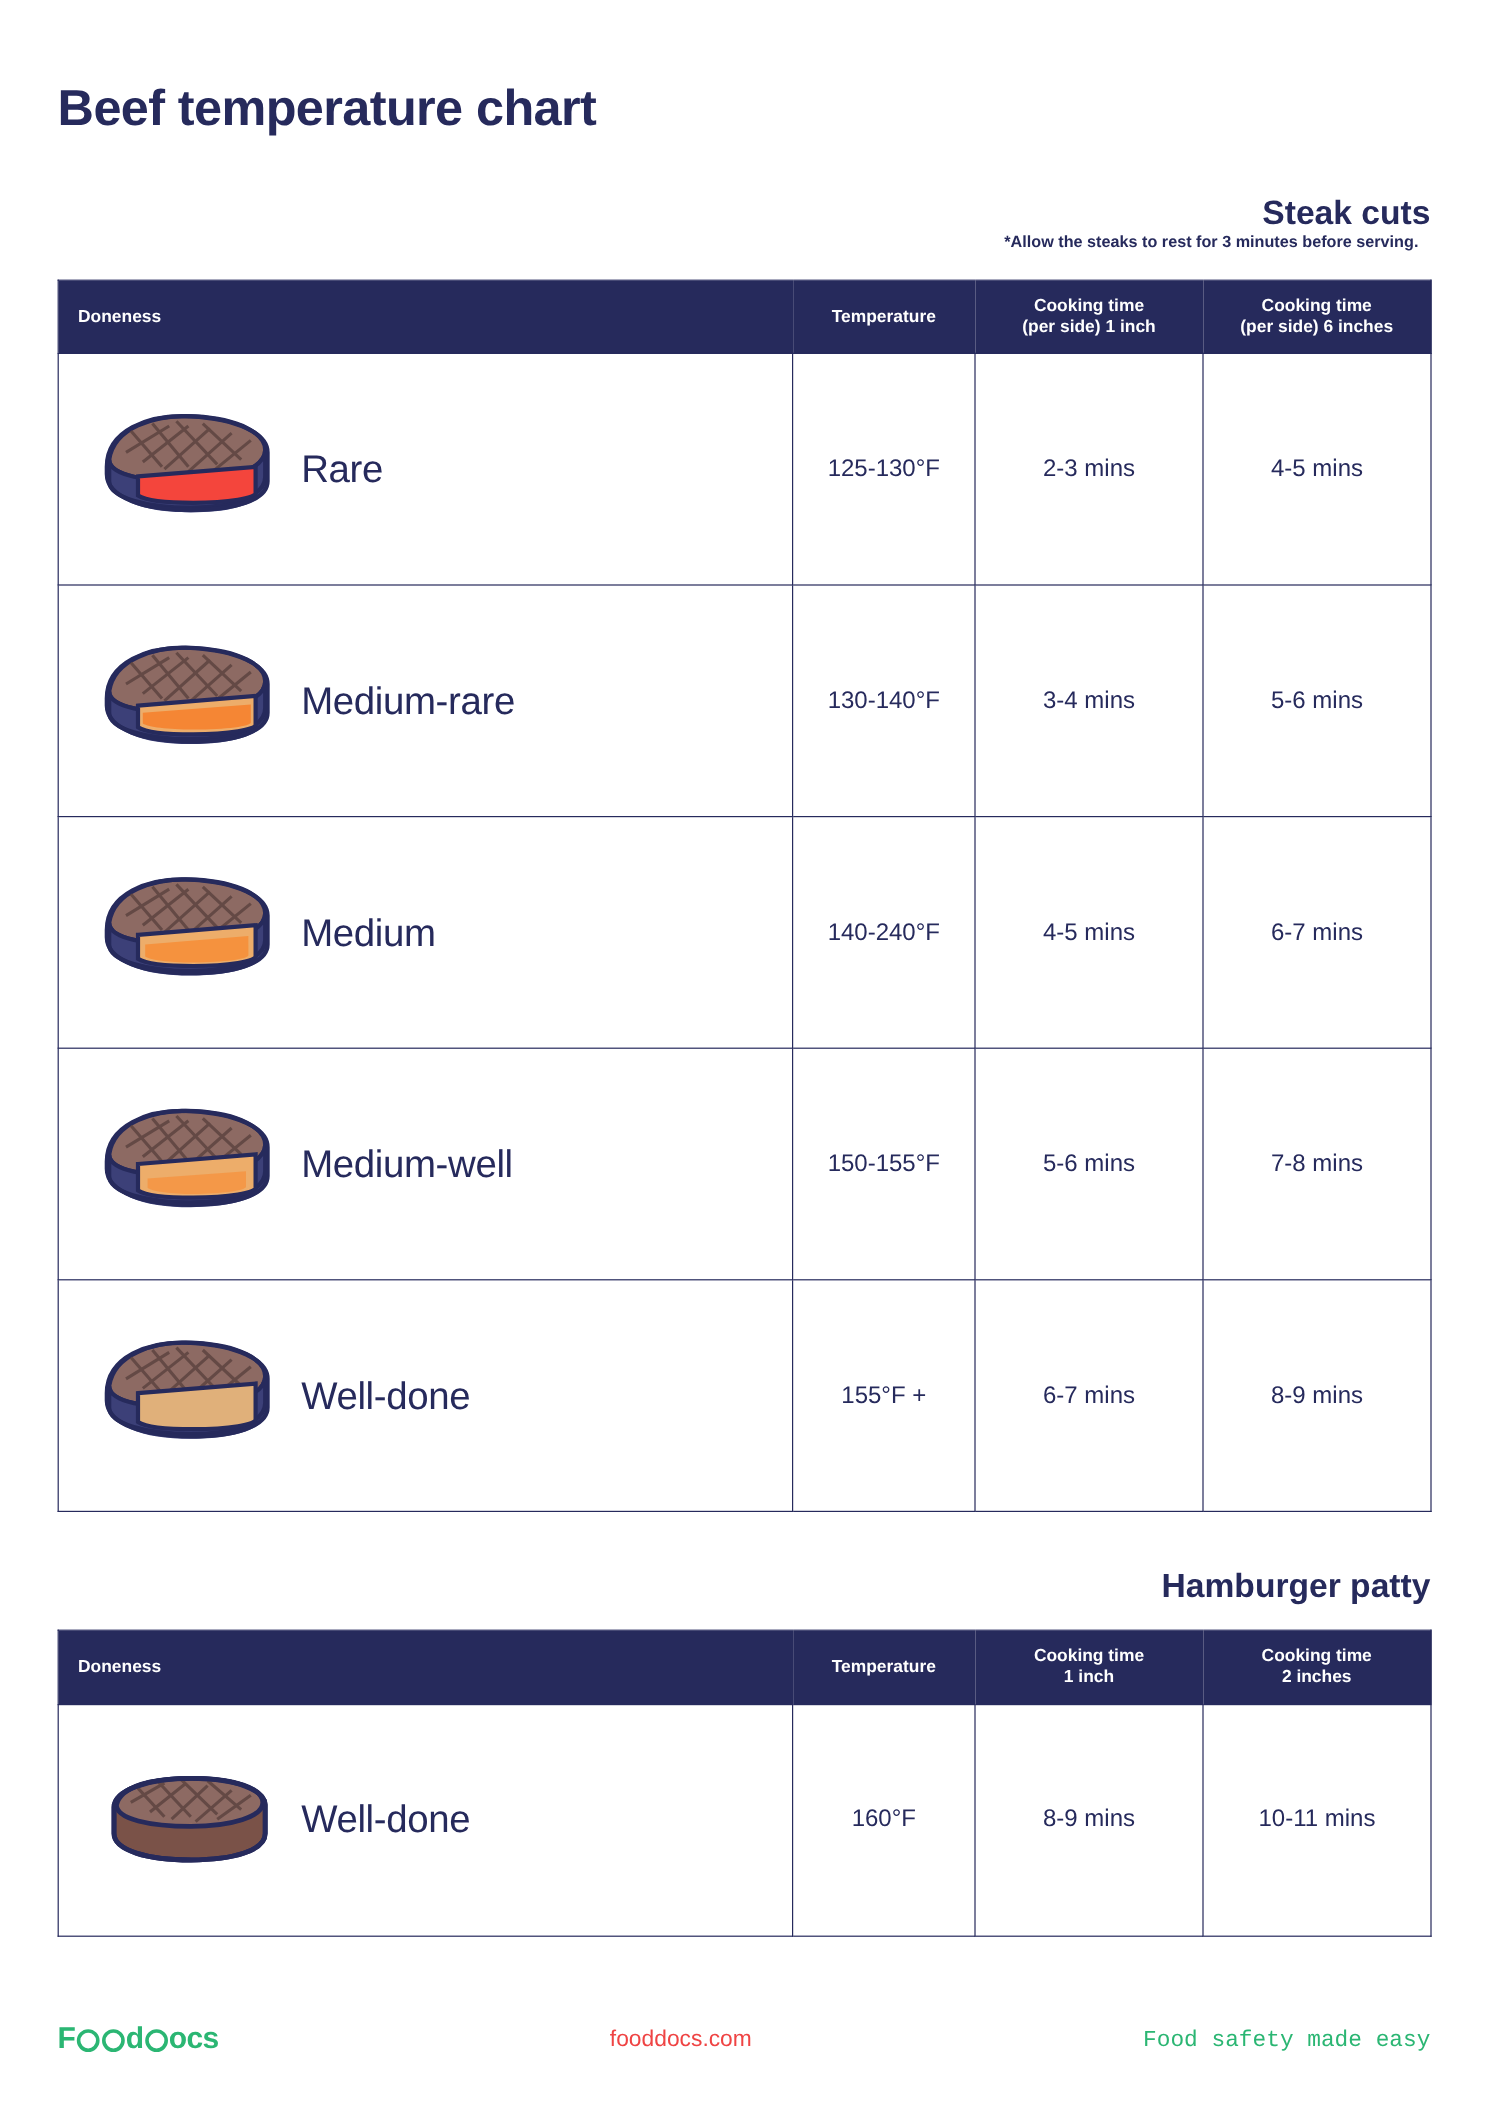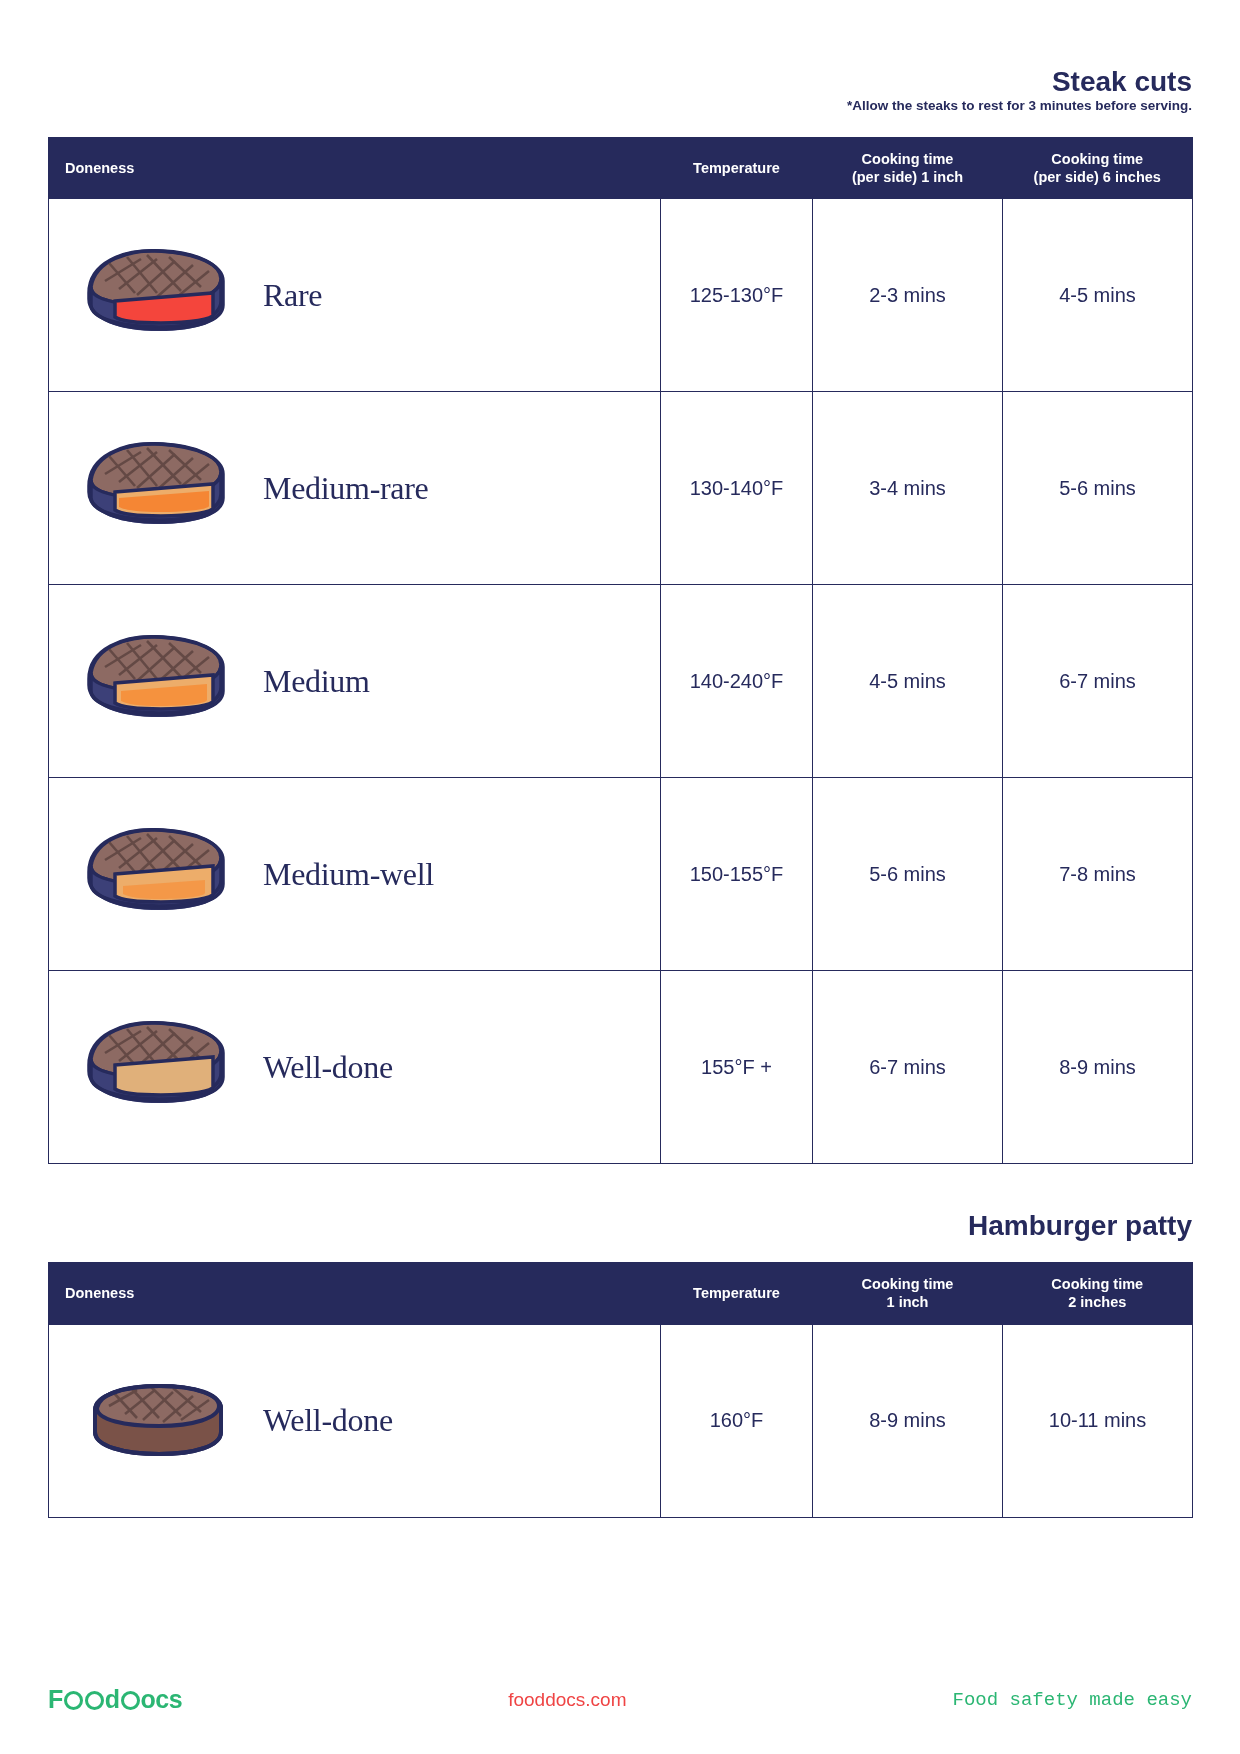--- a/index.html
+++ b/index.html
@@ -39,21 +39,21 @@
   .section-title {
     font-size: 28px;
     font-weight: bold;
     color: #262a5c;
     margin: 0;
   }
   .section-note {
     font-size: 13.5px;
     font-weight: bold;
     color: #262a5c;
-    margin: 0 0 4px 0;
+    margin: 0 10px 4px 0;
     text-align: center;
   }
   table.chart {
     border-collapse: collapse;
     width: 1144px;
     table-layout: fixed;
     border: 1.5px solid #262a5c;
   }
   table.chart thead th {
     background: #262a5c;
@@ -78,23 +78,22 @@
     color: #262a5c;
     background: #ffffff;
   }
   table.chart tbody td.cell-doneness {
     text-align: left;
     padding: 0;
   }
   .doneness-wrap {
     display: flex;
     align-items: center;
-    gap: 22px;
+    gap: 10px;
     padding-left: 22px;
-    font-family: Liberation Serif, serif;
   }
   .doneness-label {
     font-size: 32px;
     font-weight: normal;
     color: #262a5c;
     letter-spacing: -0.3px;
   }
   .steak-row td { height: 190px; }
   .patty-row td { height: 190px; }
   .steak-icon { width: 170px; height: 120px; display: block; }
@@ -137,20 +136,21 @@
     top: 1px;
   }
   .footer-center { color: #ef4444; font-size: 19px; }
   .footer-right { color: #2bb673; font-size: 19px; font-family: Liberation Mono, monospace; }
 </style>
 </head>
 <body>
 
 <div class="page">
 
+  <h1 class="main-title">Beef temperature chart</h1>
 
   <div class="section-head">
     <h2 class="section-title">Steak cuts</h2>
     <p class="section-note">*Allow the steaks to rest for 3 minutes before serving.</p>
   </div>
 
   <table class="chart">
     <colgroup>
         <col class="c1">
         <col class="c2">

